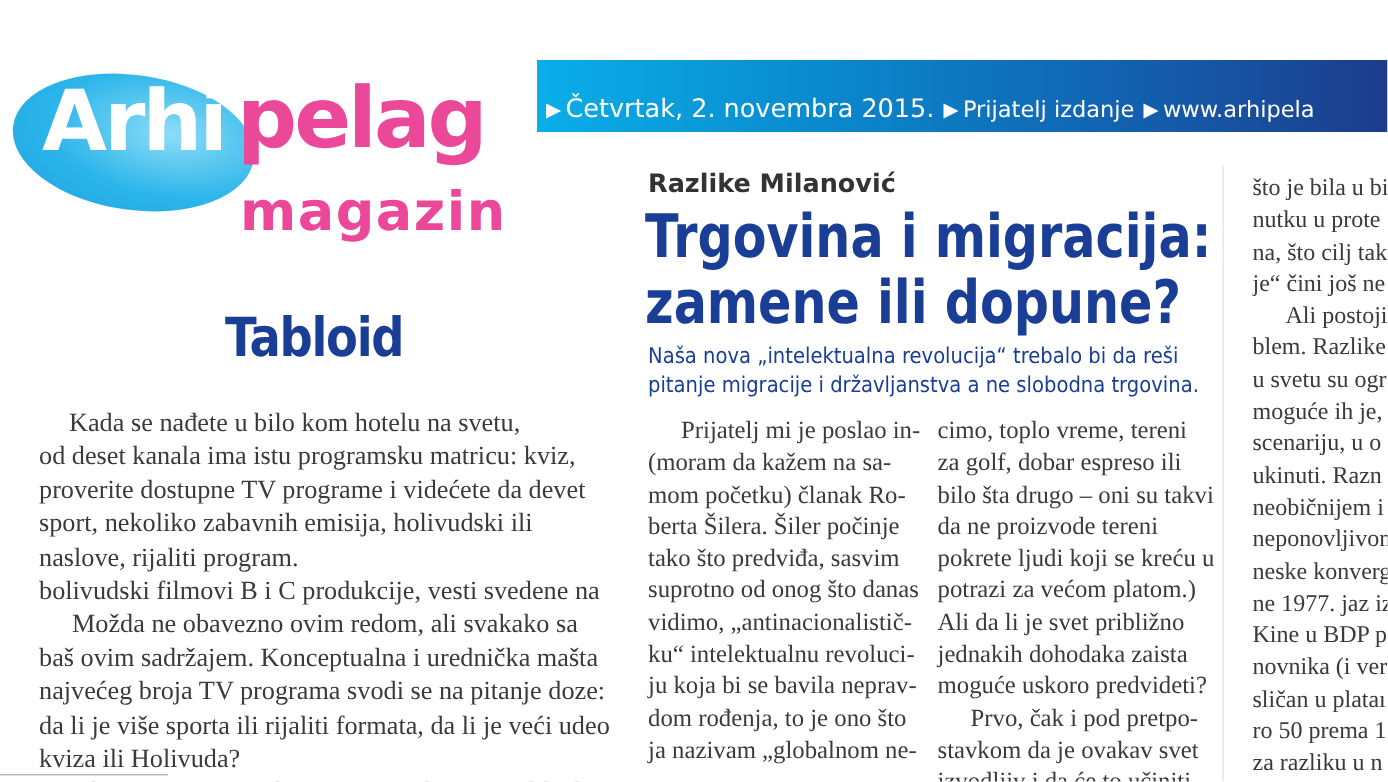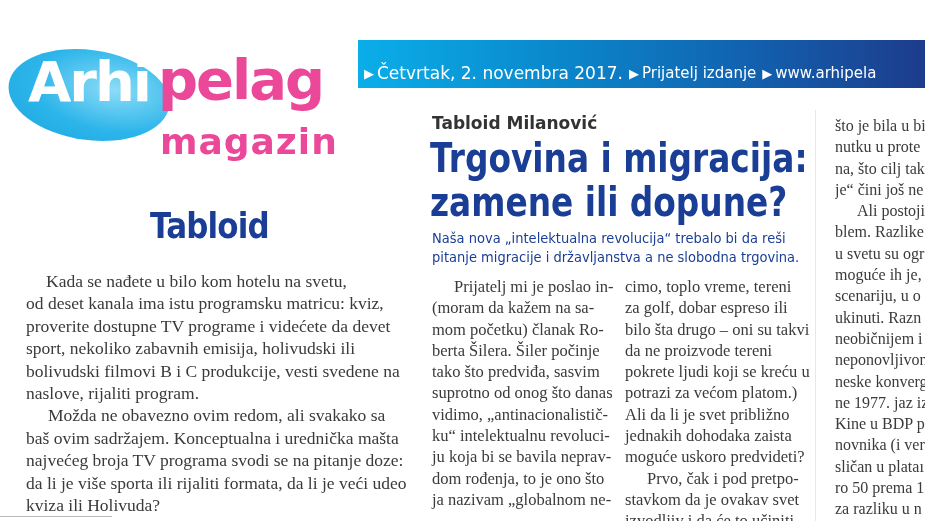--- a/index.html
+++ b/index.html
@@ -92,50 +92,50 @@
 <div class="logo">
   <div class="logo-oval"></div>
   <span class="logo-arhi">Arhi</span>
   <span class="logo-pelag">pelag</span>
   <span class="logo-magazin">magazin</span>
 </div>
 
 <div class="banner">
   <span class="seg">
     <span class="tri">▶</span>
-    <span class="date">Četvrtak, 2. novembra 2017.</span>
+    <span class="date">Četvrtak, 2. novembra 2015.</span>
   </span>
   <span class="seg">
     <span class="tri">▶</span>
     <span class="small">Prijatelj izdanje</span>
   </span>
   <span class="seg">
     <span class="tri">▶</span>
     <span class="small">www.arhipela</span>
   </span>
 </div>
 
 <h2 class="left-title">Tabloid</h2>
 <div class="left-body">
   <span class="line first">Kada se nađete u bilo kom hotelu na svetu,</span>
   <span class="line">od deset kanala ima istu programsku matricu: kviz,</span>
   <span class="line">proverite dostupne TV programe i videćete da devet</span>
   <span class="line">sport, nekoliko zabavnih emisija, holivudski ili</span>
+  <span class="line">naslove, rijaliti program.</span>
   <span class="line">bolivudski filmovi B i C produkcije, vesti svedene na</span>
-  <span class="line">naslove, rijaliti program.</span>
   <span class="line indent">Možda ne obavezno ovim redom, ali svakako sa</span>
   <span class="line">baš ovim sadržajem. Konceptualna i urednička mašta</span>
   <span class="line">najvećeg broja TV programa svodi se na pitanje doze:</span>
   <span class="line">da li je više sporta ili rijaliti formata, da li je veći udeo</span>
   <span class="line">kviza ili Holivuda?</span>
   <span class="line indent">Ako je sve isto, onda nisu samo ukinute razlike koje</span>
 </div>
 <div class="bottom-rule"></div>
 
-<div class="author">Tabloid Milanović</div>
+<div class="author">Razlike Milanović</div>
 <h1 class="headline">
   <span style="display:block">Trgovina i migracija:</span>
   <span style="display:block">zamene ili dopune?</span>
 </h1>
 <div class="deck">
   <span style="display:block">Naša nova „intelektualna revolucija“ trebalo bi da reši</span>
   <span style="display:block">pitanje migracije i državljanstva a ne slobodna trgovina.</span>
 </div>
 
 <div class="col col-a">

